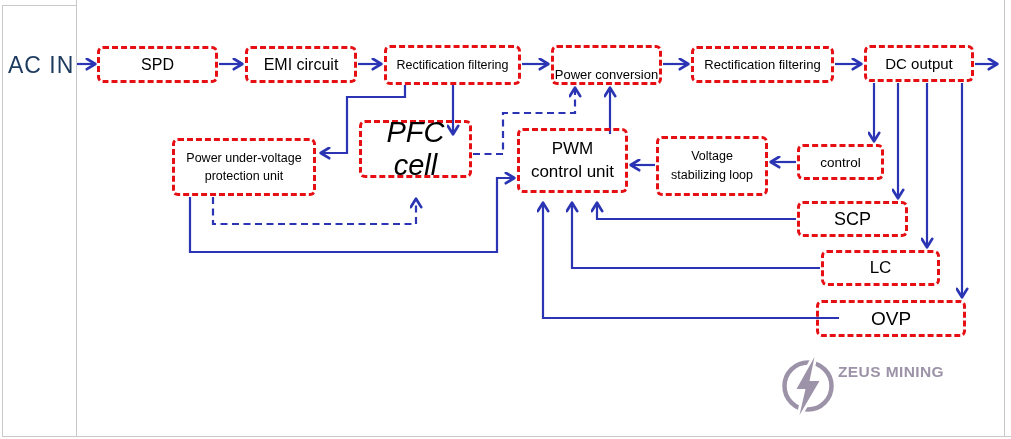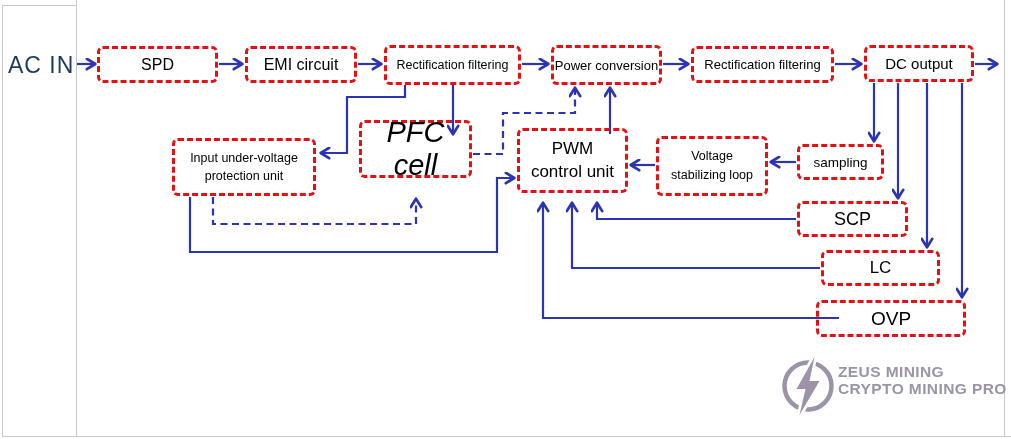--- a/index.html
+++ b/index.html
@@ -18,21 +18,21 @@
 
   .node{
     position:absolute;box-sizing:border-box;
     border:3px dashed #e60f13;border-radius:6px;
     display:flex;flex-direction:column;align-items:center;justify-content:center;
     text-align:center;color:#000000;background:transparent;
   }
   #n-spd{left:97px;top:46px;width:121px;height:37px;font-size:16px;}
   #n-emi{left:245px;top:46px;width:112px;height:37px;font-size:16px;}
   #n-rect1{left:384px;top:45px;width:137px;height:40px;font-size:12.5px;}
-  #n-power{left:551px;top:45px;width:111px;height:40px;font-size:13px;}
+  #n-power{left:551px;top:45px;width:111px;height:40px;font-size:13px;justify-content:flex-end;}
   #n-rect2{left:691px;top:46px;width:143px;height:37px;font-size:13px;}
   #n-dc{left:864px;top:45px;width:110px;height:37px;font-size:15px;}
   #n-uv{left:172px;top:138px;width:144px;height:58px;font-size:12.5px;line-height:1.45;}
   #n-pfc{left:359px;top:120px;width:113px;height:58px;font-size:29px;font-style:italic;}
   #n-pwm{left:517px;top:128px;width:111px;height:65px;font-size:17px;line-height:1.3;}
   #n-vsl{left:656px;top:136px;width:112px;height:60px;font-size:12.5px;line-height:1.5;}
   #n-sampling{left:797px;top:144px;width:87px;height:36px;font-size:13.5px;}
   #n-scp{left:797px;top:201px;width:111px;height:36px;font-size:18px;}
   #n-lc{left:821px;top:250px;width:119px;height:36px;font-size:17px;}
   #n-ovp{left:816px;top:300px;width:150px;height:37px;font-size:19px;justify-content:center;}
@@ -104,50 +104,49 @@
 <div class="node" id="n-power">
   <span>Power conversion</span>
 </div>
 <div class="node" id="n-rect2">
   <span>Rectification filtering</span>
 </div>
 <div class="node" id="n-dc">
   <span>DC output</span>
 </div>
 <div class="node" id="n-uv">
-  <span>Input under-voltage</span>
+  <span>Power under-voltage</span>
   <span>protection unit</span>
 </div>
 <div class="node" id="n-pfc">
   <span>PFC cell</span>
 </div>
 <div class="node" id="n-pwm">
   <span>PWM</span>
   <span>control unit</span>
 </div>
 <div class="node" id="n-vsl">
   <span>Voltage</span>
   <span>stabilizing loop</span>
 </div>
 <div class="node" id="n-sampling">
-  <span>sampling</span>
+  <span>control</span>
 </div>
 <div class="node" id="n-scp">
   <span>SCP</span>
 </div>
 <div class="node" id="n-lc">
   <span>LC</span>
 </div>
 <div class="node" id="n-ovp">
   <span>OVP</span>
 </div>
 
 <div id="logo">
   <svg id="logo-icon" width="60" height="60" viewBox="0 0 60 60" xmlns="http://www.w3.org/2000/svg">
     <circle cx="29" cy="30" r="23.5" fill="none" stroke="#9d93a8" stroke-width="4.5"></circle>
     <path d="M35.5,1 L17.5,33 L26.5,33 L20.5,59 L40.5,25 L30.5,25 Z" fill="#ffffff" stroke="#ffffff" stroke-width="5.5" stroke-linejoin="round"></path>
     <path d="M35.5,1 L17.5,33 L26.5,33 L20.5,59 L40.5,25 L30.5,25 Z" fill="#9d93a8"></path>
   </svg>
   <div id="logo-text">
     <div>ZEUS MINING</div>
-    <div>CRYPTO MINING PRO</div>
   </div>
 </div>
 
 </body></html>

